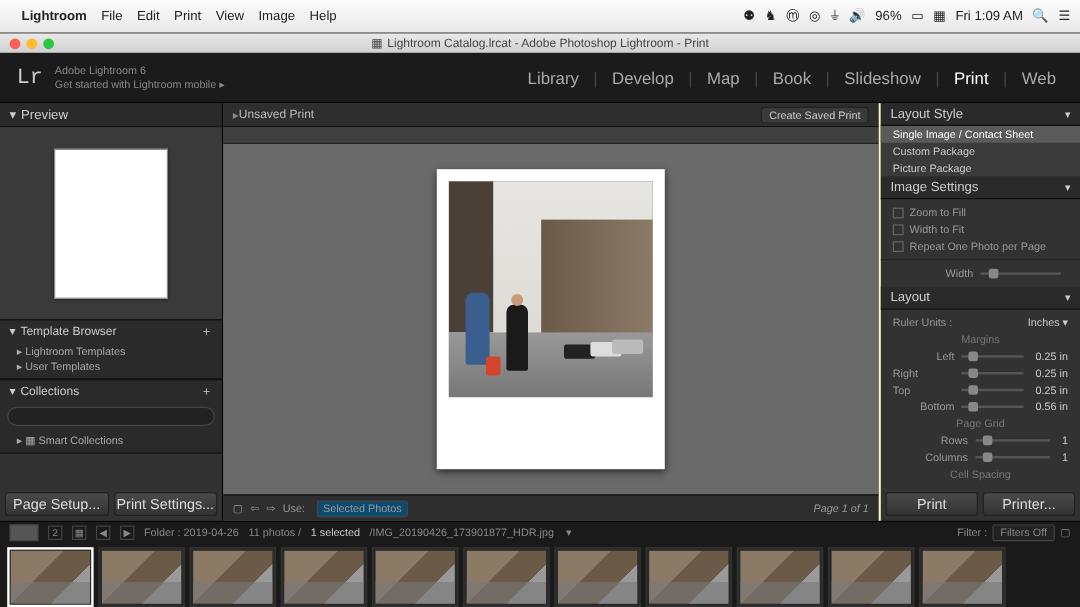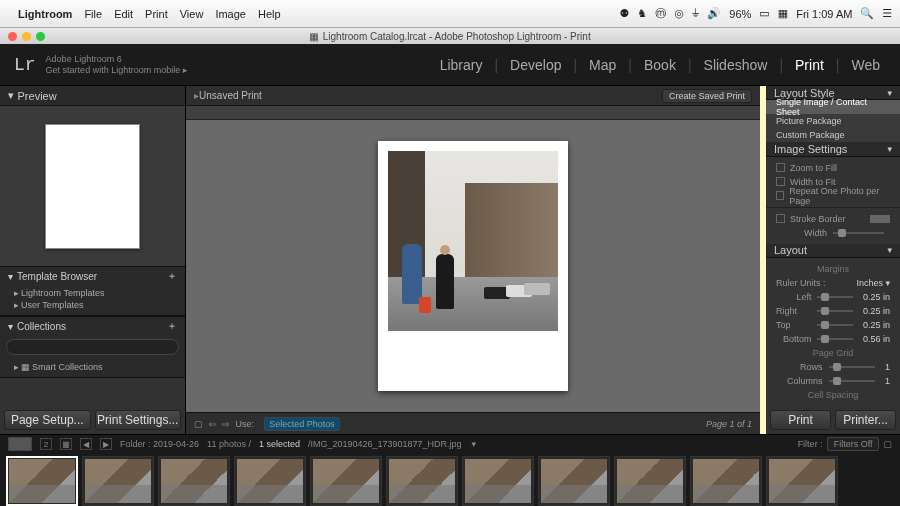--- a/index.html
+++ b/index.html
@@ -23,21 +23,21 @@
 .topbar .ident { font-size:9px; color:#888; line-height:11px; }
 .topbar .mods { margin-left:auto; display:flex; align-items:center; gap:6px; font-size:14px; color:#aaa; }
 .topbar .mods span { padding:0 6px; cursor:default; }
 .topbar .mods .sep { color:#444; padding:0; }
 .topbar .mods .active { color:#fff; }
 
 
 .work { height:348px; display:flex; background:#2b2b2b; }
 .panel { background:#323232; display:flex; flex-direction:column; }
 .leftp { width:186px; border-right:1px solid #000; }
-.rightp { width:140px; border-left:6px solid #fef9c3; }
+.rightp { width:168px; border-left:2px solid #fef9c3; }
 .center { flex:1; background:#555; display:flex; flex-direction:column; position:relative; }
 
 .phead { height:20px; background:#2a2a2a; display:flex; align-items:center; padding:0 8px; font-size:11px; color:#ccc; border-bottom:1px solid #111; }
 .phead .tri { margin-left:auto; font-size:9px; }
 .phead.rt { justify-content:flex-end; gap:6px; }
 
 .preview { height:160px; display:flex; align-items:center; justify-content:center; background:#3a3a3a; }
 .preview .page { width:95px; height:125px; background:#fff; border:1px solid #888; box-shadow:0 1px 3px rgba(0,0,0,.5); }
 
 .sect { background:#2a2a2a; border-top:1px solid #111; border-bottom:1px solid #111; }
@@ -227,22 +227,22 @@
     </div>
   </div>
 
   <div class="panel rightp">
     <div class="phead rt">
         <span>Layout Style</span>
         <span class="tri">▾</span>
       </div>
     <div class="rlist">
       <div class="ritem sel">Single Image / Contact Sheet</div>
+      <div class="ritem">Custom Package</div>
       <div class="ritem">Picture Package</div>
-      <div class="ritem">Custom Package</div>
     </div>
     <div class="phead rt">
         <span>Image Settings</span>
         <span class="tri">▾</span>
       </div>
     <div class="rset">
       <div class="row">
           <span class="cb"></span>
           <span>Zoom to Fill</span>
         </div>
@@ -251,40 +251,35 @@
           <span>Width to Fit</span>
         </div>
       <div class="row">
           <span class="cb"></span>
           <span>Repeat One Photo per Page</span>
         </div>
     </div>
     <div style="height:1px;background:#222"></div>
     <div class="rset">
       <div class="row">
-          <span class="cb"></span>
-          <span>Stroke Border</span>
-          <span style="margin-left:auto;width:20px;height:8px;background:#666"></span>
-        </div>
-      <div class="row">
           <span class="lab" style="text-align:right">Width</span>
           <div class="slider"></div>
         </div>
     </div>
     <div class="phead rt">
         <span>Layout</span>
         <span class="tri">▾</span>
       </div>
     <div class="rset">
+      <div class="row">
+          <span class="lab">Ruler Units :</span>
+          <span class="val"><span>Inches</span> ▾</span>
+        </div>
       <div class="row" style="justify-content:center;color:#777">
           <span>Margins</span>
-        </div>
-      <div class="row">
-          <span class="lab">Ruler Units :</span>
-          <span class="val"><span>Inches</span> ▾</span>
         </div>
       <div class="row">
           <span class="lab" style="text-align:right">Left</span>
           <div class="slider"></div>
           <span class="val">0.25 in</span>
         </div>
       <div class="row">
           <span class="lab" style="text-align:left">Right</span>
           <div class="slider"></div>
           <span class="val">0.25 in</span>

